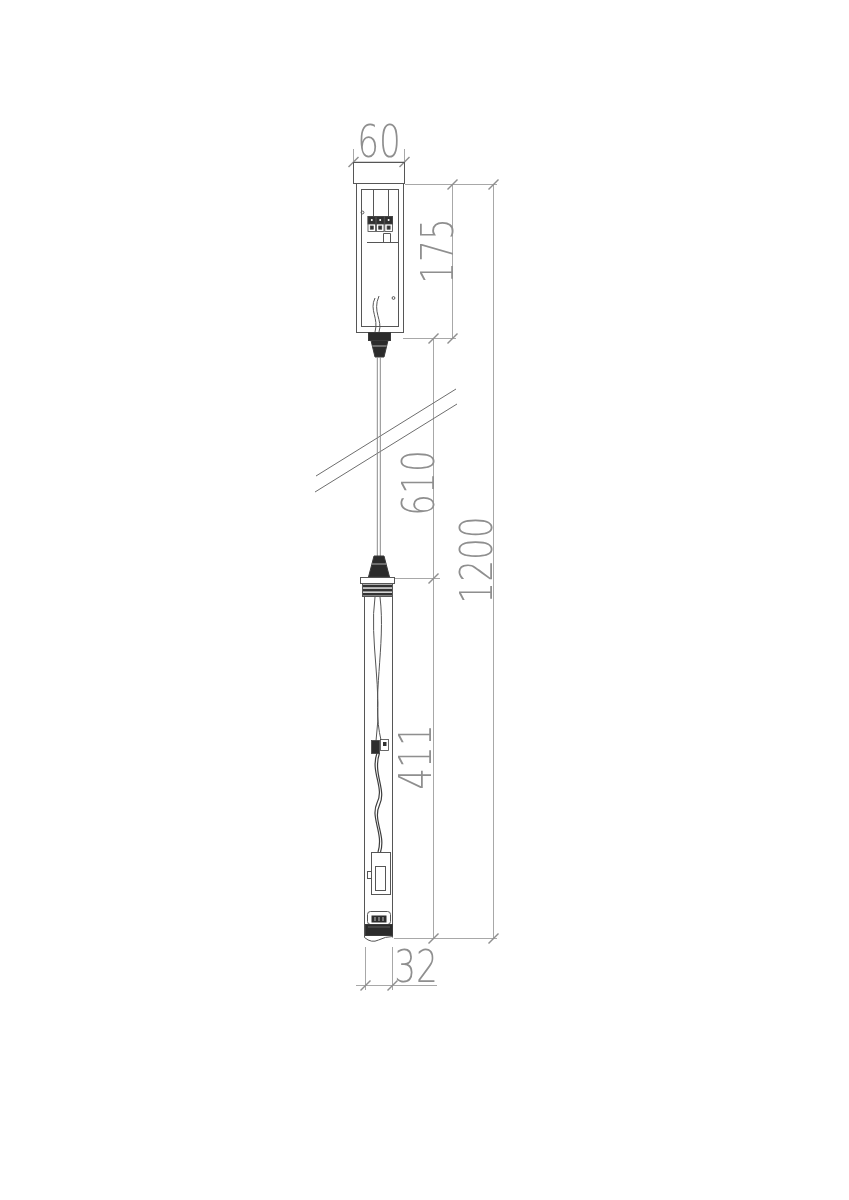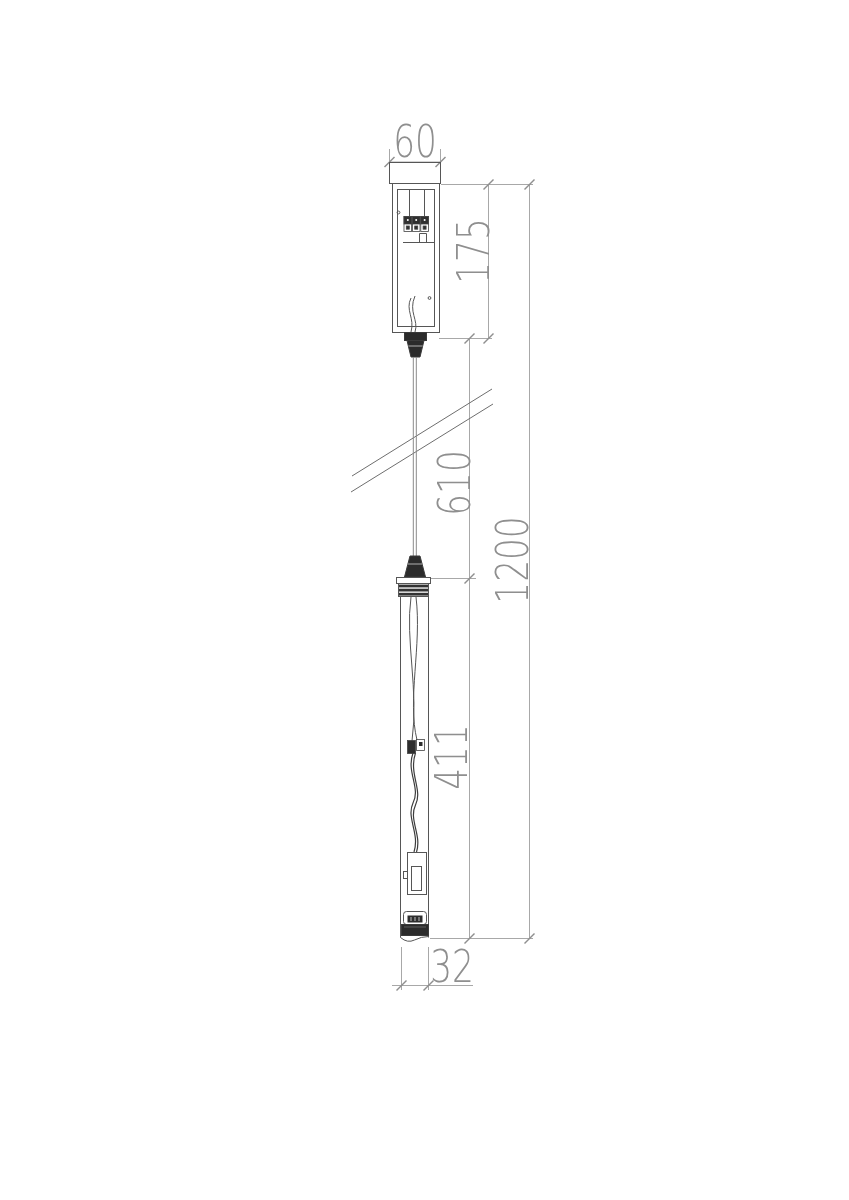--- a/index.html
+++ b/index.html
@@ -2,21 +2,20 @@
 <html><head>
 <meta charset="utf-8">
 <style>
   html,body{margin:0;padding:0;background:#ffffff;}
   #stage{
     position:relative;
     width:689px;height:1200px;
     background:#ffffff;
     overflow:hidden;
     font-family:"DejaVu Sans", sans-serif;
-    margin-left:36px;
   }
   svg{position:absolute;left:0;top:0;}
   .dim-label{
     position:absolute;
     color:#8f8f8f;
     font-size:44px;
     font-weight:200;
     letter-spacing:0px;
     white-space:nowrap;
     line-height:1;

